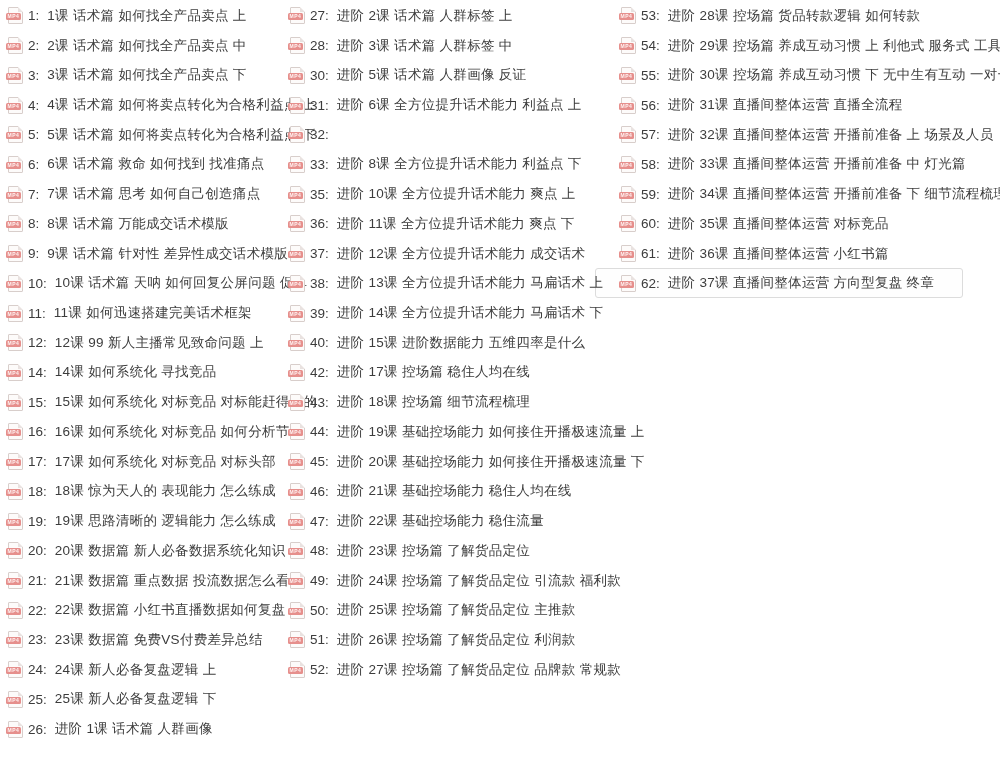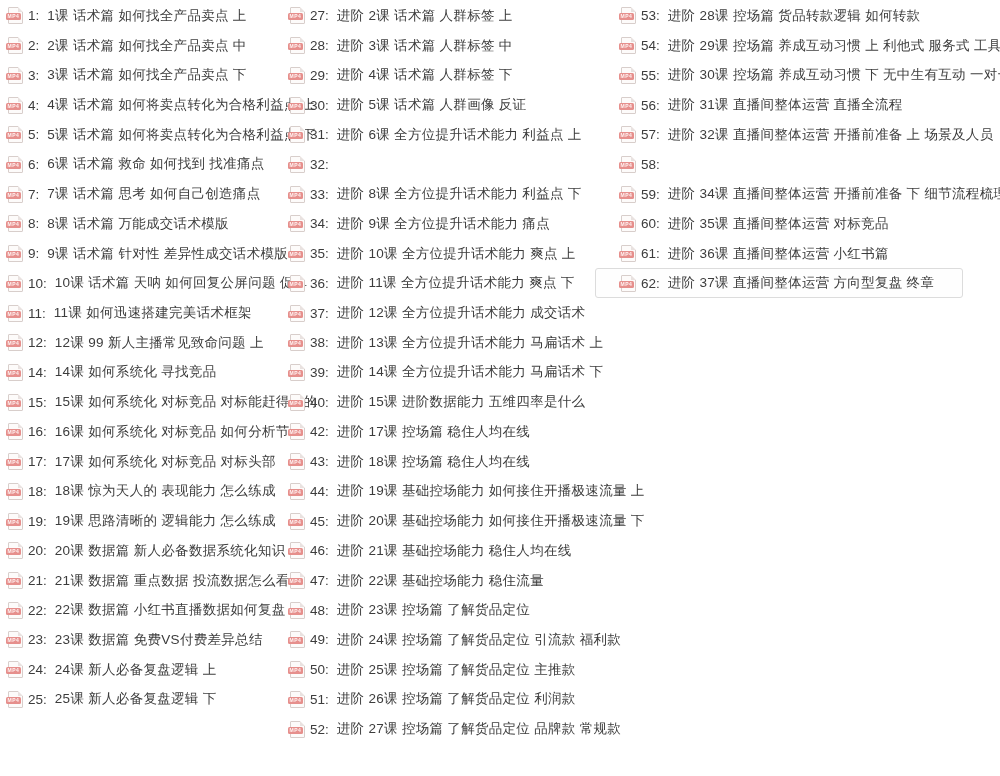--- a/index.html
+++ b/index.html
@@ -246,47 +246,47 @@
         <span class="num">24:</span>
         <span class="title">24课 新人必备复盘逻辑 上</span>
       </div>
       <div class="row">
         <span class="file-icon">
           <span class="band">MP4</span>
         </span>
         <span class="num">25:</span>
         <span class="title">25课 新人必备复盘逻辑 下</span>
       </div>
+      <div class="row">
+        <span class="file-icon">
+          <span class="band">MP4</span>
+        </span>
+        <span class="num">26:</span>
+        <span class="title">进阶 1课 话术篇 人群画像</span>
+      </div>
     </div>
   <div class="col col-2">
       <div class="row">
         <span class="file-icon">
           <span class="band">MP4</span>
         </span>
         <span class="num">27:</span>
         <span class="title">进阶 2课 话术篇 人群标签 上</span>
       </div>
       <div class="row">
         <span class="file-icon">
           <span class="band">MP4</span>
         </span>
         <span class="num">28:</span>
         <span class="title">进阶 3课 话术篇 人群标签 中</span>
       </div>
       <div class="row">
         <span class="file-icon">
           <span class="band">MP4</span>
         </span>
-        <span class="num">29:</span>
-        <span class="title">进阶 4课 话术篇 人群标签 下</span>
-      </div>
-      <div class="row">
-        <span class="file-icon">
-          <span class="band">MP4</span>
-        </span>
         <span class="num">30:</span>
         <span class="title">进阶 5课 话术篇 人群画像 反证</span>
       </div>
       <div class="row">
         <span class="file-icon">
           <span class="band">MP4</span>
         </span>
         <span class="num">31:</span>
         <span class="title">进阶 6课 全方位提升话术能力 利益点 上</span>
       </div>
@@ -300,27 +300,20 @@
         <span class="file-icon">
           <span class="band">MP4</span>
         </span>
         <span class="num">33:</span>
         <span class="title">进阶 8课 全方位提升话术能力 利益点 下</span>
       </div>
       <div class="row">
         <span class="file-icon">
           <span class="band">MP4</span>
         </span>
-        <span class="num">34:</span>
-        <span class="title">进阶 9课 全方位提升话术能力 痛点</span>
-      </div>
-      <div class="row">
-        <span class="file-icon">
-          <span class="band">MP4</span>
-        </span>
         <span class="num">35:</span>
         <span class="title">进阶 10课 全方位提升话术能力 爽点 上</span>
       </div>
       <div class="row">
         <span class="file-icon">
           <span class="band">MP4</span>
         </span>
         <span class="num">36:</span>
         <span class="title">进阶 11课 全方位提升话术能力 爽点 下</span>
       </div>
@@ -357,21 +350,21 @@
           <span class="band">MP4</span>
         </span>
         <span class="num">42:</span>
         <span class="title">进阶 17课 控场篇 稳住人均在线</span>
       </div>
       <div class="row">
         <span class="file-icon">
           <span class="band">MP4</span>
         </span>
         <span class="num">43:</span>
-        <span class="title">进阶 18课 控场篇 稳住人均在线</span>
+        <span class="title">进阶 18课 控场篇 细节流程梳理</span>
       </div>
       <div class="row">
         <span class="file-icon">
           <span class="band">MP4</span>
         </span>
         <span class="num">44:</span>
         <span class="title">进阶 19课 基础控场能力 如何接住开播极速流量 上</span>
       </div>
       <div class="row">
         <span class="file-icon">
@@ -464,20 +457,21 @@
           <span class="band">MP4</span>
         </span>
         <span class="num">57:</span>
         <span class="title">进阶 32课 直播间整体运营 开播前准备 上 场景及人员</span>
       </div>
       <div class="row">
         <span class="file-icon">
           <span class="band">MP4</span>
         </span>
         <span class="num">58:</span>
+        <span class="title">进阶 33课 直播间整体运营 开播前准备 中 灯光篇</span>
       </div>
       <div class="row">
         <span class="file-icon">
           <span class="band">MP4</span>
         </span>
         <span class="num">59:</span>
         <span class="title">进阶 34课 直播间整体运营 开播前准备 下 细节流程梳理</span>
       </div>
       <div class="row">
         <span class="file-icon">

